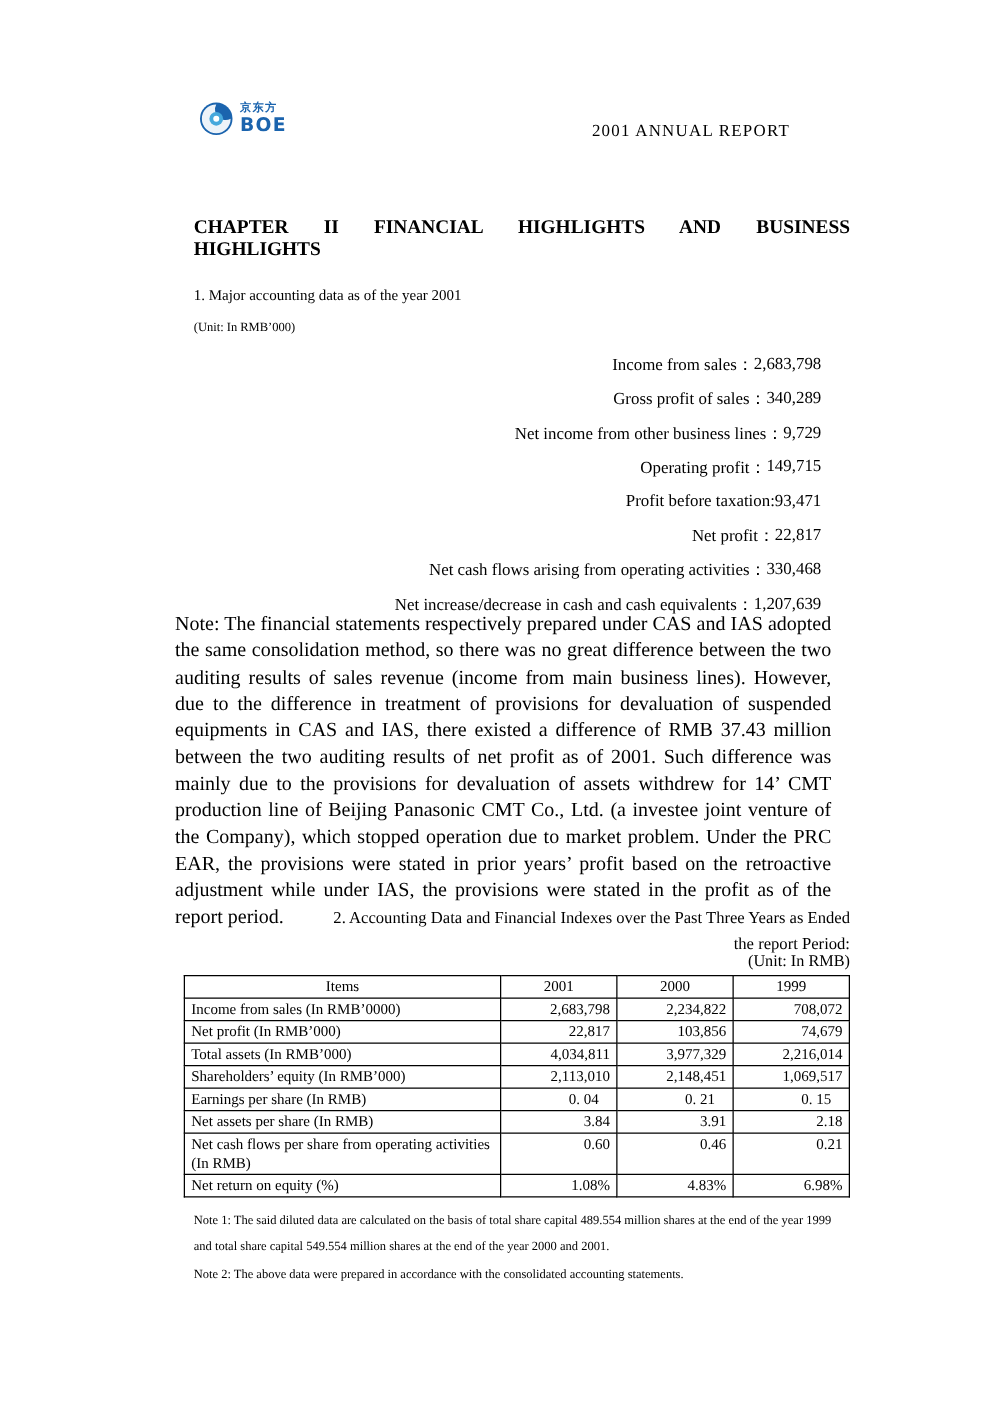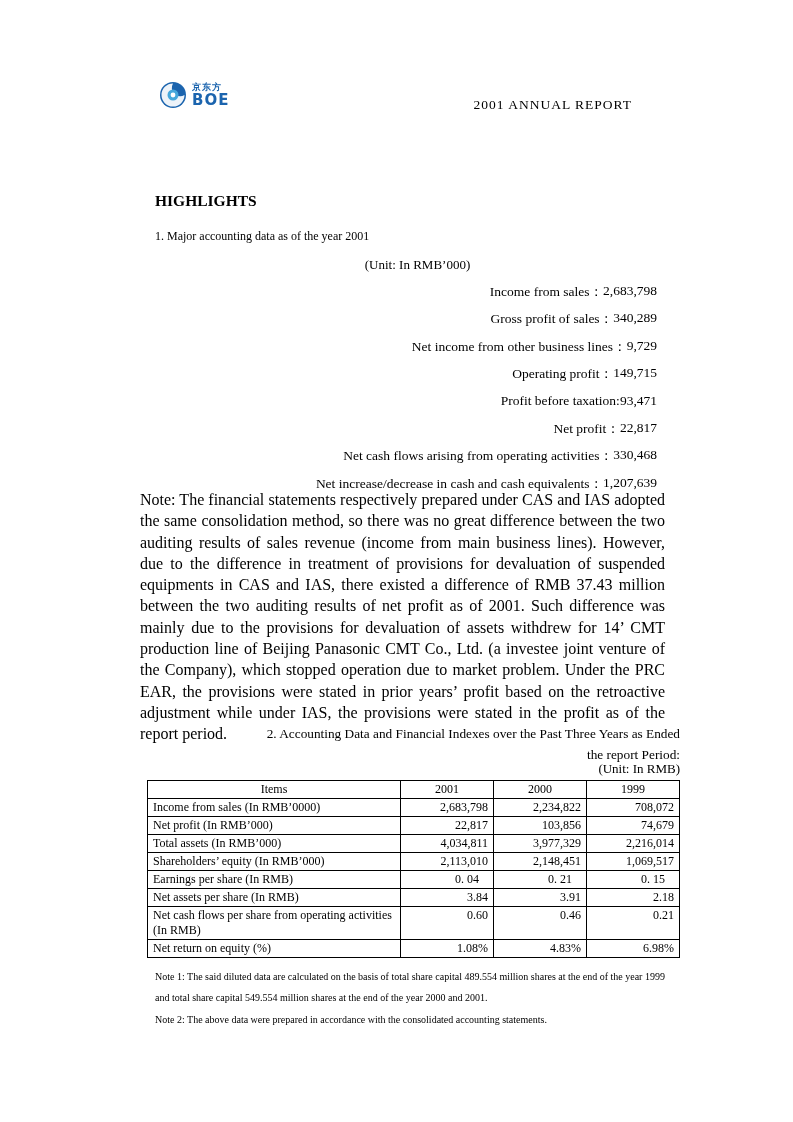--- a/index.html
+++ b/index.html
@@ -17,24 +17,24 @@
   .logo-text{display:flex;flex-direction:column;line-height:1;}
   .logo-cn{font-size:9px;color:#1b64ae;font-weight:bold;letter-spacing:1px;font-family:"DejaVu Sans", sans-serif;}
   .logo-en{font-size:15px;color:#1b64ae;font-weight:bold;font-family:"DejaVu Sans", sans-serif;letter-spacing:1px;margin-top:1px;}
   .report-title{
     position:absolute;right:113px;top:97px;
     font-size:13.5px;letter-spacing:1px;
   }
   
   .chapter-title{position:absolute;left:155px;top:173px;width:525px;font-weight:bold;font-size:15.5px;}
   .chapter-title .l1{text-align:justify;text-align-last:justify;}
-  .chapter-title .l2{margin-top:19px;}
+  .chapter-title .l2{margin-top:0;}
   
   .s1-heading{position:absolute;left:155px;top:229px;font-size:12px;}
-  .s1-unit{position:absolute;left:155px;top:257px;width:525px;text-align:center;font-size:13px;}
+  .s1-unit{position:absolute;left:155px;top:257px;width:525px;text-align:left;font-size:10px;}
   .items{position:absolute;left:190px;top:283px;width:467px;font-size:13.5px;}
   .item-row{display:flex;justify-content:flex-end;align-items:flex-start;height:27.4px;}
   .item-value{text-align:right;}
   .s1-note{
     position:absolute;left:140px;top:489px;width:525px;
     font-size:16px;line-height:21.3px;text-align:justify;
   }
   
   .s2-heading{position:absolute;left:155px;top:723px;width:525px;font-size:13.3px;line-height:21px;text-align:right;}
   .s2-heading .l2{margin-left:17px;}
@@ -72,20 +72,21 @@
       <circle cx="15" cy="15" r="2.4" fill="#ffffff"></circle>
     </svg>
     <div class="logo-text">
       <span class="logo-cn">京东方</span>
       <span class="logo-en">BOE</span>
     </div>
   </div>
   <div class="report-title">2001 ANNUAL REPORT</div>
 
   <div class="chapter-title">
+    <div class="l1">CHAPTER II FINANCIAL HIGHLIGHTS AND BUSINESS</div>
     <div class="l2">HIGHLIGHTS</div>
   </div>
 
   <div class="s1-heading">1. Major accounting data as of the year 2001</div>
   <div class="s1-unit">(Unit: In RMB’000)</div>
 
   <div class="items">
     <div class="item-row">
       <span class="item-label">Income from sales：</span>
       <span class="item-value">2,683,798</span>

